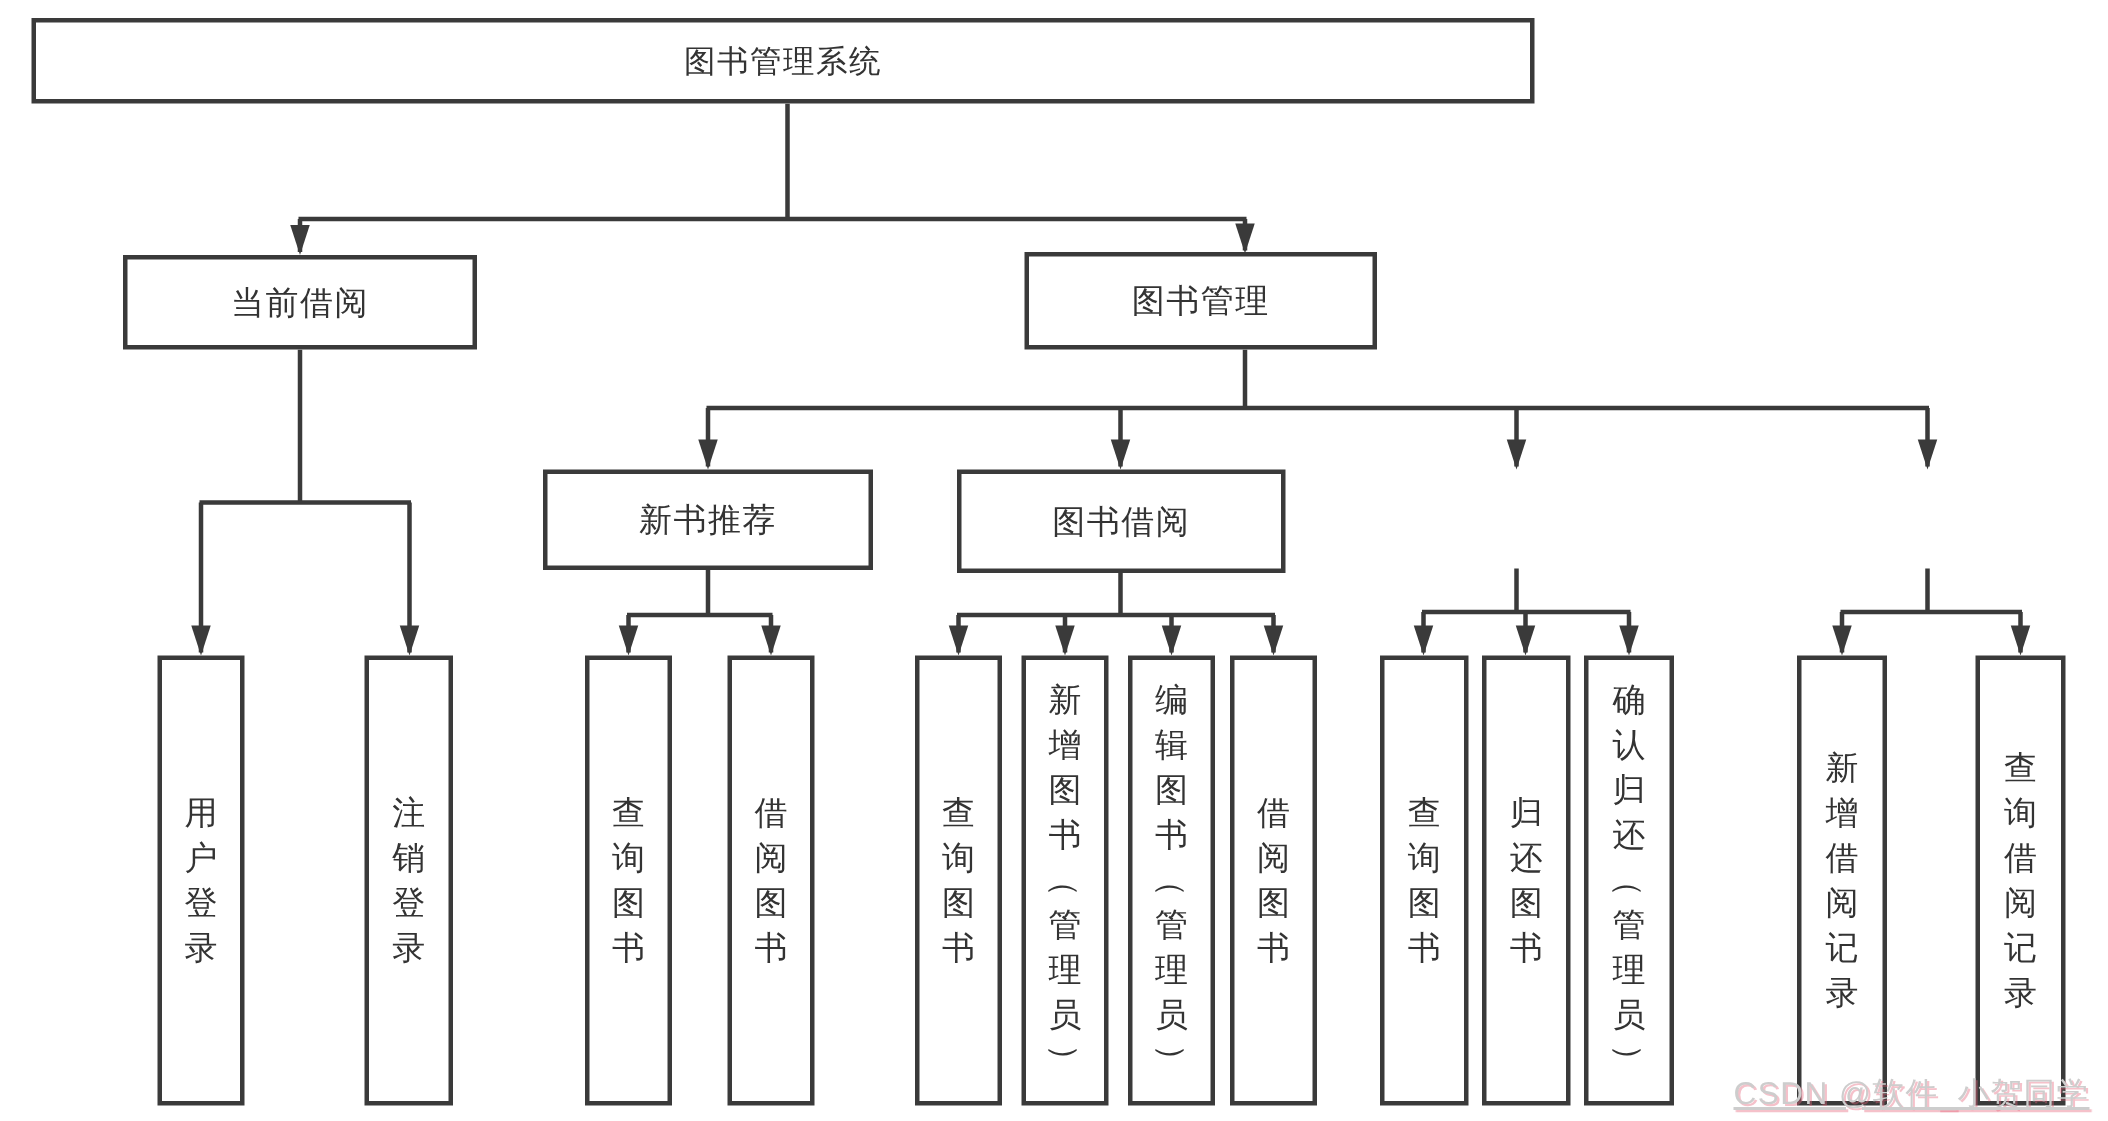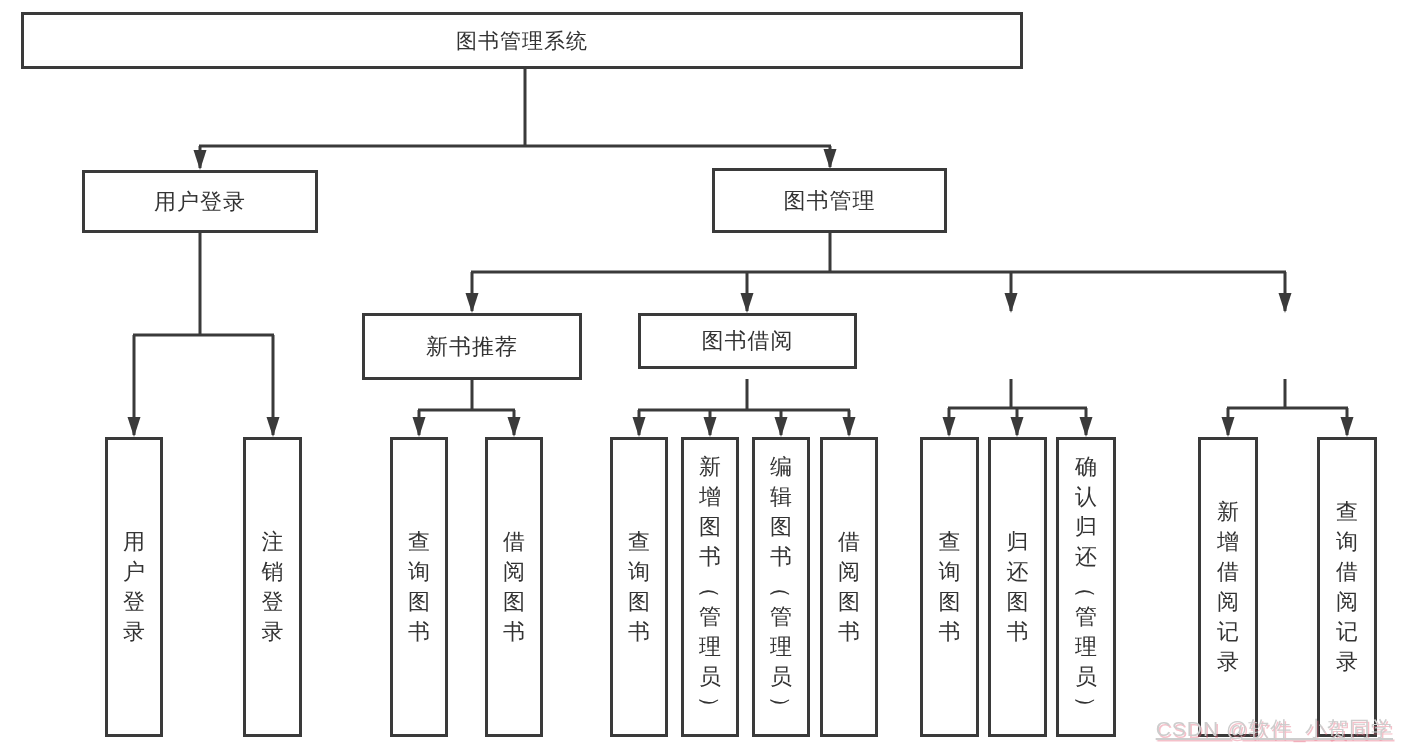--- a/index.html
+++ b/index.html
@@ -64,25 +64,25 @@
     </g>
     <g>
       <path d="M1285 379 V408 M1227 408 H1348 M1228 408 V435 M1347 408 V435"></path>
       <polygon points="1221.5,417 1234.5,417 1228,437"></polygon>
       <polygon points="1340.5,417 1353.5,417 1347,437"></polygon>
     </g>
   </svg>
 
   <div class="node hnode root-node" style="left:21px;top:12px;width:1002px;height:57px">图书管理系统</div>
 
-  <div class="node hnode" style="left:82px;top:170px;width:236px;height:63px">用户登录</div>
-  <div class="node hnode" style="left:712px;top:168px;width:235px;height:65px">图书管理</div>
+  <div class="node hnode" style="left:82px;top:170px;width:236px;height:63px">当前借阅</div>
+  <div class="node hnode" style="left:683px;top:168px;width:235px;height:65px">图书管理</div>
 
   <div class="node hnode" style="left:362px;top:313px;width:220px;height:67px">新书推荐</div>
-  <div class="node hnode" style="left:638px;top:313px;width:219px;height:56px">图书借阅</div>
+  <div class="node hnode" style="left:638px;top:313px;width:219px;height:69px">图书借阅</div>
 
   <div class="node vnode" style="left:105px;top:437px;width:58px;height:300px">
       <span class="vchar">用</span>
       <span class="vchar">户</span>
       <span class="vchar">登</span>
       <span class="vchar">录</span>
     </div>
   <div class="node vnode" style="left:243px;top:437px;width:59px;height:300px">
       <span class="vchar">注</span>
       <span class="vchar">销</span>

